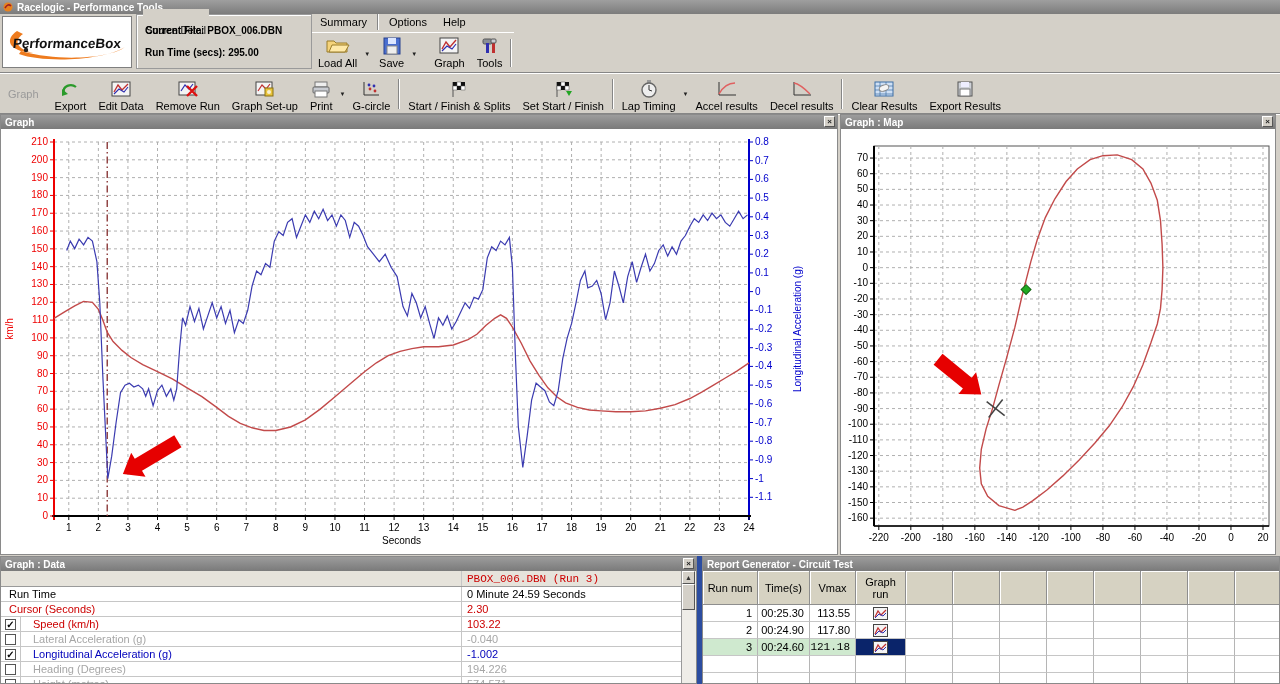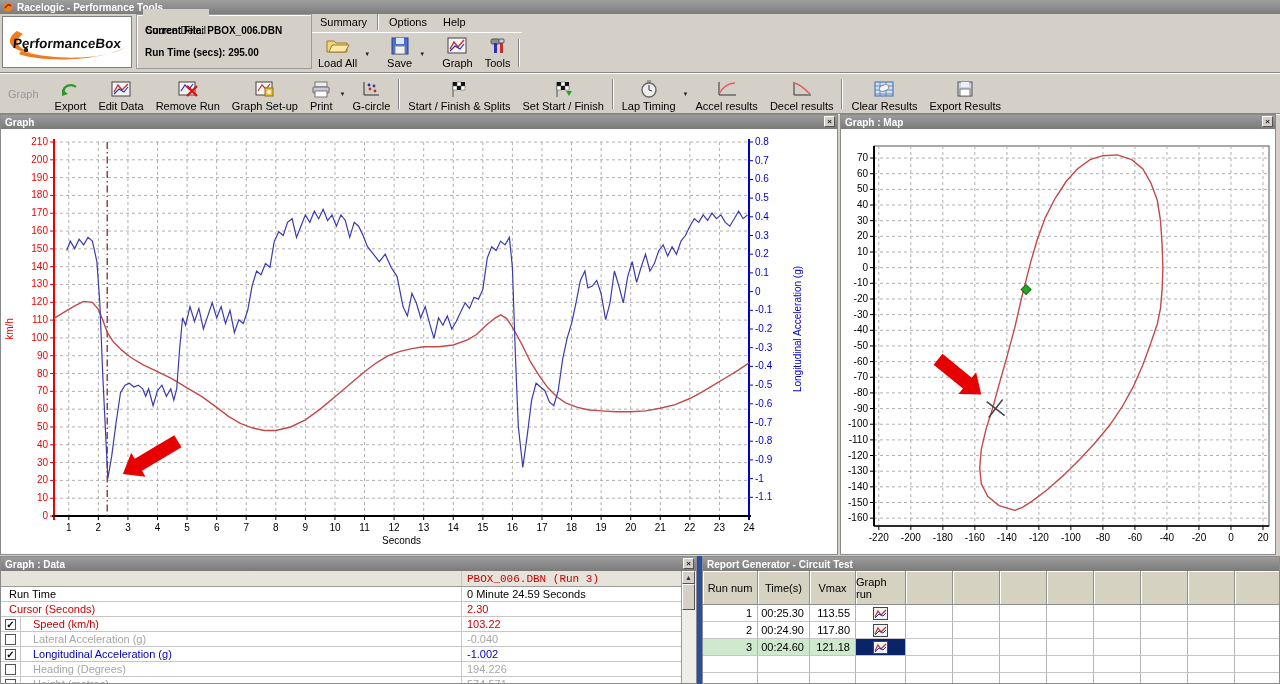--- a/index.html
+++ b/index.html
@@ -23,21 +23,21 @@
   .toolbar2{position:absolute;left:0;top:58px;width:1280px;height:42px;border-top:1px solid #868686;box-shadow:0 1px 0 #fff inset;display:flex;align-items:center;}
   .tb2-label{color:#9a9a9a;font-size:11px;padding:0 10px 0 8px;}
   .groove-bottom{position:absolute;left:0;top:99px;width:1280px;height:0;border-top:1px solid #868686;border-bottom:1px solid #fff;}
   
   .panel{position:absolute;background:#fff;border:1px solid #8a8a8a;box-sizing:border-box;}
   .ptitle{height:14px;background:linear-gradient(#9c9c9c,#7a7a7a);color:#fff;font-weight:bold;font-size:10px;display:flex;align-items:center;padding-left:4px;position:relative;}
   .pclose{position:absolute;right:2px;top:1px;width:11px;height:11px;background:#d4d0c8;border:1px solid #fff;border-right-color:#555;border-bottom-color:#555;font-size:8px;line-height:9px;text-align:center;color:#222;box-sizing:border-box;}
   #graph-panel{left:0;top:114px;width:838px;height:441px;}
   #map-panel{left:840px;top:114px;width:436px;height:441px;}
   #data-panel{left:0;top:556px;width:697px;height:128px;}
-  #report-panel{left:702px;top:556px;width:578px;height:128px;background:#fff;}
+  #report-panel{left:702px;top:556px;width:578px;height:128px;background:#fff;text-align:center;}
   .vsplit{position:absolute;left:697px;top:556px;width:5px;height:128px;background:#2c4da0;}
   svg text{font-family:"Liberation Sans",sans-serif;}
   
   #data-table{position:absolute;left:0;top:14px;right:14px;bottom:0;overflow:hidden;background:#fff;}
   .drow{position:relative;border-bottom:1px solid #c6c6c6;display:flex;align-items:center;height:14px;background:#fff;}
   .drow.header{height:15px;background:#e6e3db;border-bottom:1px solid #9a9a9a;font-family:Liberation Mono, monospace;}
   .dlabel{flex:1;padding-left:8px;white-space:nowrap;overflow:hidden;}
   .dlabel.cb{padding-left:12px;}
   .dvalue{position:absolute;left:460px;top:0;bottom:0;width:223px;border-left:1px solid #c6c6c6;padding-left:5px;display:flex;align-items:center;background:inherit;}
   .chk{width:11px;height:11px;border:1px solid #555;background:#fff;margin-left:4px;font-size:10px;line-height:10px;text-align:center;font-weight:bold;color:#000;box-sizing:border-box;flex:0 0 auto;}
@@ -101,21 +101,21 @@
       <div class="tbtn">
         <span class="ic">
           <svg width="26" height="20">
               <path d="M2,16 L2,5 L9,5 L11,7 L22,7 L22,16 Z" fill="#f5d37a" stroke="#9a7d2a"></path>
               <path d="M4,16 L7,9 L24,9 L20,16 Z" fill="#ffe9a8" stroke="#9a7d2a"></path>
             </svg>
         </span>
         <span>Load All</span>
       </div>
       <span class="dd">▼</span>
-      <div class="tbtn" style="margin-left:10px">
+      <div class="tbtn" style="margin-left:2px">
         <span class="ic">
           <svg width="20" height="20">
               <rect x="2" y="2" width="16" height="16" fill="#4a6fd0" stroke="#26408e"></rect>
               <rect x="6" y="2" width="8" height="6" fill="#dce6ff"></rect>
               <rect x="5" y="10" width="10" height="8" fill="#eee" stroke="#888"></rect>
             </svg>
         </span>
         <span>Save</span>
       </div>
       <span class="dd">▼</span>
@@ -738,21 +738,21 @@
         <div class="rcell " style="left: 203px; top: 51px; width: 47px; height: 17px;"></div>
         <div class="rcell " style="left: 250px; top: 51px; width: 47px; height: 17px;"></div>
         <div class="rcell " style="left: 297px; top: 51px; width: 47px; height: 17px;"></div>
         <div class="rcell " style="left: 344px; top: 51px; width: 47px; height: 17px;"></div>
         <div class="rcell " style="left: 391px; top: 51px; width: 47px; height: 17px;"></div>
         <div class="rcell " style="left: 438px; top: 51px; width: 47px; height: 17px;"></div>
         <div class="rcell " style="left: 485px; top: 51px; width: 47px; height: 17px;"></div>
         <div class="rcell " style="left: 532px; top: 51px; width: 47px; height: 17px;"></div>
         <div class="rcell rowgreen rnum" style="left: 0px; top: 68px; width: 55px; height: 17px;">3</div>
         <div class="rcell rowgreen rnum" style="left: 55px; top: 68px; width: 52px; height: 17px;">00:24.60</div>
-        <div class="rcell rowgreen rnum" style="left: 107px; top: 68px; width: 46px; height: 17px;">121.18</div>
+        <div class="rcell rowgreen rnum" style="left: 107px; top: 68px; width: 46px; height: 17px; font-family: Liberation Mono, monospace;">121.18</div>
         <div class="rcell rctr selcell" style="left: 153px; top: 68px; width: 50px; height: 17px;">
           <svg width="15" height="13">
             <rect x="0.5" y="0.5" width="14" height="12" fill="#f4f4f4" stroke="#444"></rect>
             <polyline points="2,10 5,4 8,8 13,3" fill="none" stroke="#c03030" stroke-width="1.2"></polyline>
             <polyline points="2,11 6,7 10,9 13,6" fill="none" stroke="#2f2fb0" stroke-width="1"></polyline>
           </svg>
         </div>
         <div class="rcell " style="left: 203px; top: 68px; width: 47px; height: 17px;"></div>
         <div class="rcell " style="left: 250px; top: 68px; width: 47px; height: 17px;"></div>
         <div class="rcell " style="left: 297px; top: 68px; width: 47px; height: 17px;"></div>

